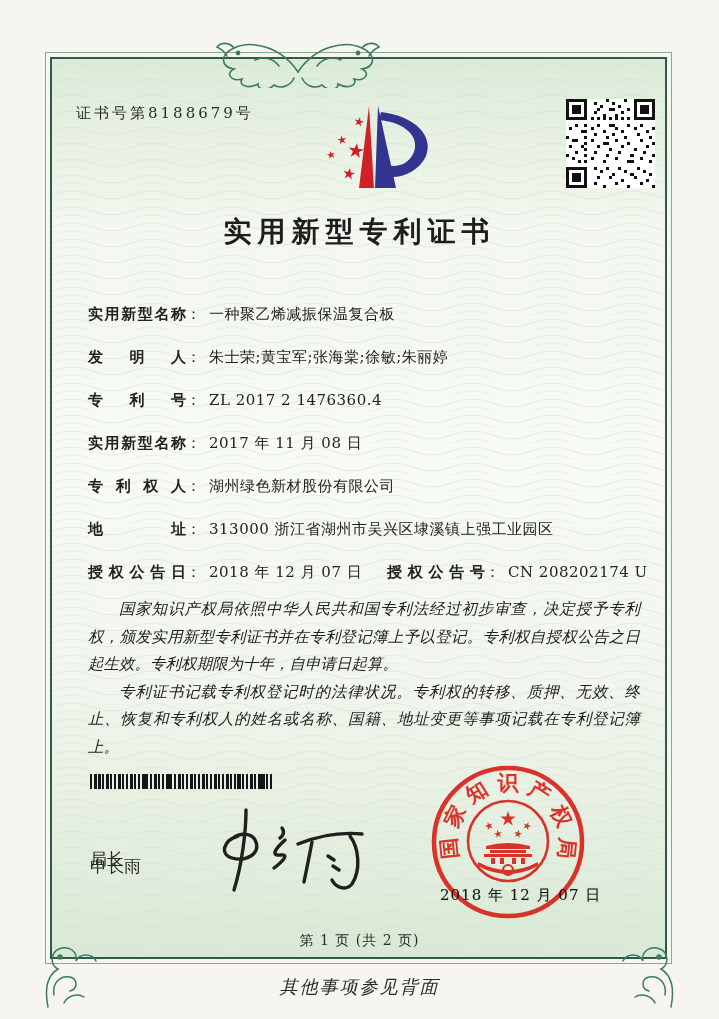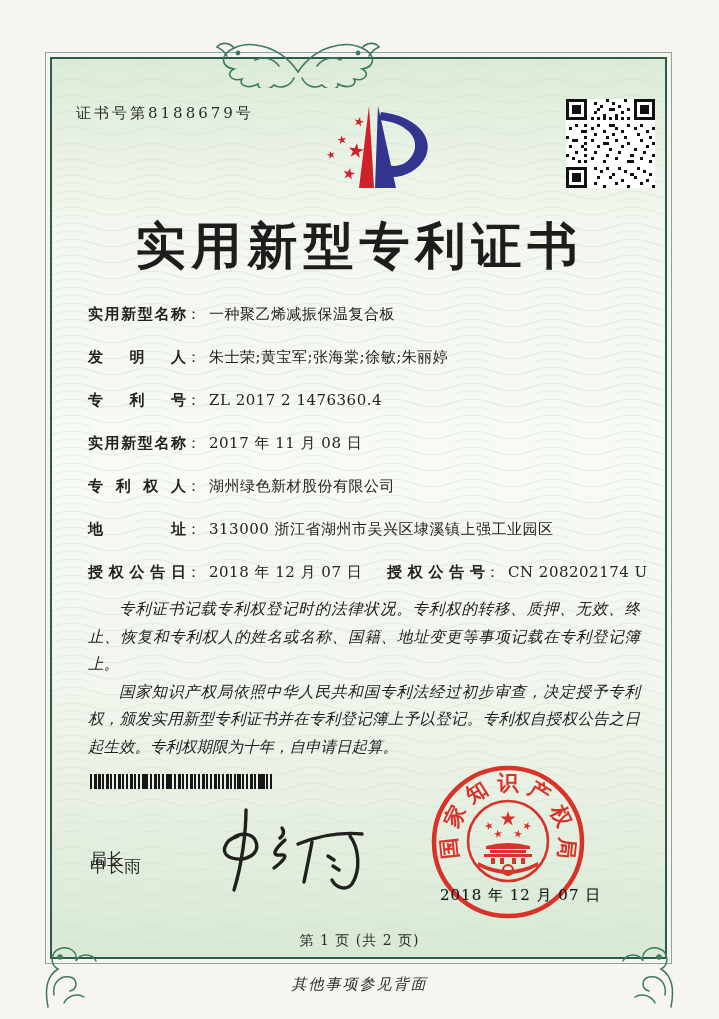--- a/index.html
+++ b/index.html
@@ -22,21 +22,21 @@
   .waves{position:absolute;inset:0;width:100%;height:100%;opacity:.55;}
   
   .content{position:absolute;inset:0;z-index:2;}
   .certno{
     position:absolute;left:76px;top:104px;font-size:15px;letter-spacing:3px;color:#2b2b2b;
   }
   .logo{position:absolute;left:297px;top:100px;}
   .qr{position:absolute;left:566px;top:99px;width:89px;height:89px;}
   .title{
     position:absolute;left:0;right:0;top:213px;text-align:center;
-    font-size:50px;font-weight:700;letter-spacing:6px;color:#1d1d1d;
+    font-size:28px;font-weight:700;letter-spacing:6px;color:#1d1d1d;
   }
   .fields{position:absolute;left:88px;top:305px;right:58px;font-size:15px;color:#222;}
   .frow{position:absolute;left:0;right:0;white-space:nowrap;}
   .flabel{display:inline-block;width:98px;text-align:justify;text-align-last:justify;vertical-align:top;font-weight:bold;}
   .colon{display:inline-block;margin-right:8px;}
   .fvalue{letter-spacing:.5px;}
   .fvalue.v1{display:inline-block;width:178px;}
   .paras{
     position:absolute;left:88px;top:596px;width:552px;
     font-size:15.5px;line-height:27.5px;text-align:justify;
@@ -55,21 +55,21 @@
   .signer-name{position:absolute;left:90px;top:855px;font-size:17px;
     font-family:Liberation Sans, sans-serif;color:#2a2a2a;}
   .signature{position:absolute;left:186px;top:798px;}
   .seal{position:absolute;left:428px;top:762px;width:160px;height:160px;opacity:.93;}
   .seal text{font-family:"DejaVu Serif","Liberation Serif",serif;font-weight:700;}
   .seal-date{
     position:absolute;left:440px;top:886px;font-size:15px;color:#141414;letter-spacing:1px;
     text-shadow:0 0 1px rgba(0,0,0,.25);
   }
   .pageno{position:absolute;left:0;right:0;top:932px;text-align:center;font-size:14px;color:#2b2b2b;letter-spacing:1px;}
-  .backnote{position:absolute;left:0;right:0;top:975px;text-align:center;font-size:15px;font-style:italic;color:#2b2b2b;letter-spacing:2px;}
+  .backnote{position:absolute;left:0;right:0;top:975px;text-align:center;font-size:18px;font-style:italic;color:#2b2b2b;letter-spacing:2px;}
   .ornament-top{position:absolute;left:207px;top:30px;z-index:3;}
   .corner-flourish{position:absolute;z-index:3;}
   .corner-flourish.left{left:40px;top:925px;}
   .corner-flourish.right{left:617px;top:925px;transform:scaleX(-1);}
 </style>
 </head>
 <body>
 
 <div class="page">
 
@@ -176,22 +176,22 @@
       </div>
       <div class="frow" style="top:215px">
         <span class="flabel">地址</span><span class="colon">：</span><span class="fvalue">313000 浙江省湖州市吴兴区埭溪镇上强工业园区</span>
       </div>
       <div class="frow" style="top:258px">
         <span class="flabel">授权公告日</span><span class="colon">：</span><span class="fvalue v1">2018 年 12 月 07 日</span><span class="flabel">授权公告号</span><span class="colon">：</span><span class="fvalue">CN 208202174 U</span>
       </div>
     </div>
 
     <div class="paras">
+      <p>国家知识产权局依照中华人民共和国专利法经过初步审查，决定授予专利权，颁发实用新型专利证书并在专利登记簿上予以登记。专利权自授权公告之日起生效。专利权期限为十年，自申请日起算。</p>
       <p>专利证书记载专利权登记时的法律状况。专利权的转移、质押、无效、终止、恢复和专利权人的姓名或名称、国籍、地址变更等事项记载在专利登记簿上。</p>
-      <p>国家知识产权局依照中华人民共和国专利法经过初步审查，决定授予专利权，颁发实用新型专利证书并在专利登记簿上予以登记。专利权自授权公告之日起生效。专利权期限为十年，自申请日起算。</p>
     </div>
 
     <div class="barcode"></div>
 
     <div class="signer-title">局长</div>
     <div class="signer-name">申长雨</div>
 
     <svg class="signature" width="190" height="100" viewBox="0 0 190 100">
       <g fill="none" stroke="#20201e" stroke-width="3.4" stroke-linecap="round">
         <path d="M52 38 C38 42 33 56 46 60 C60 64 74 56 70 44 C67 35 55 34 47 40"></path>

